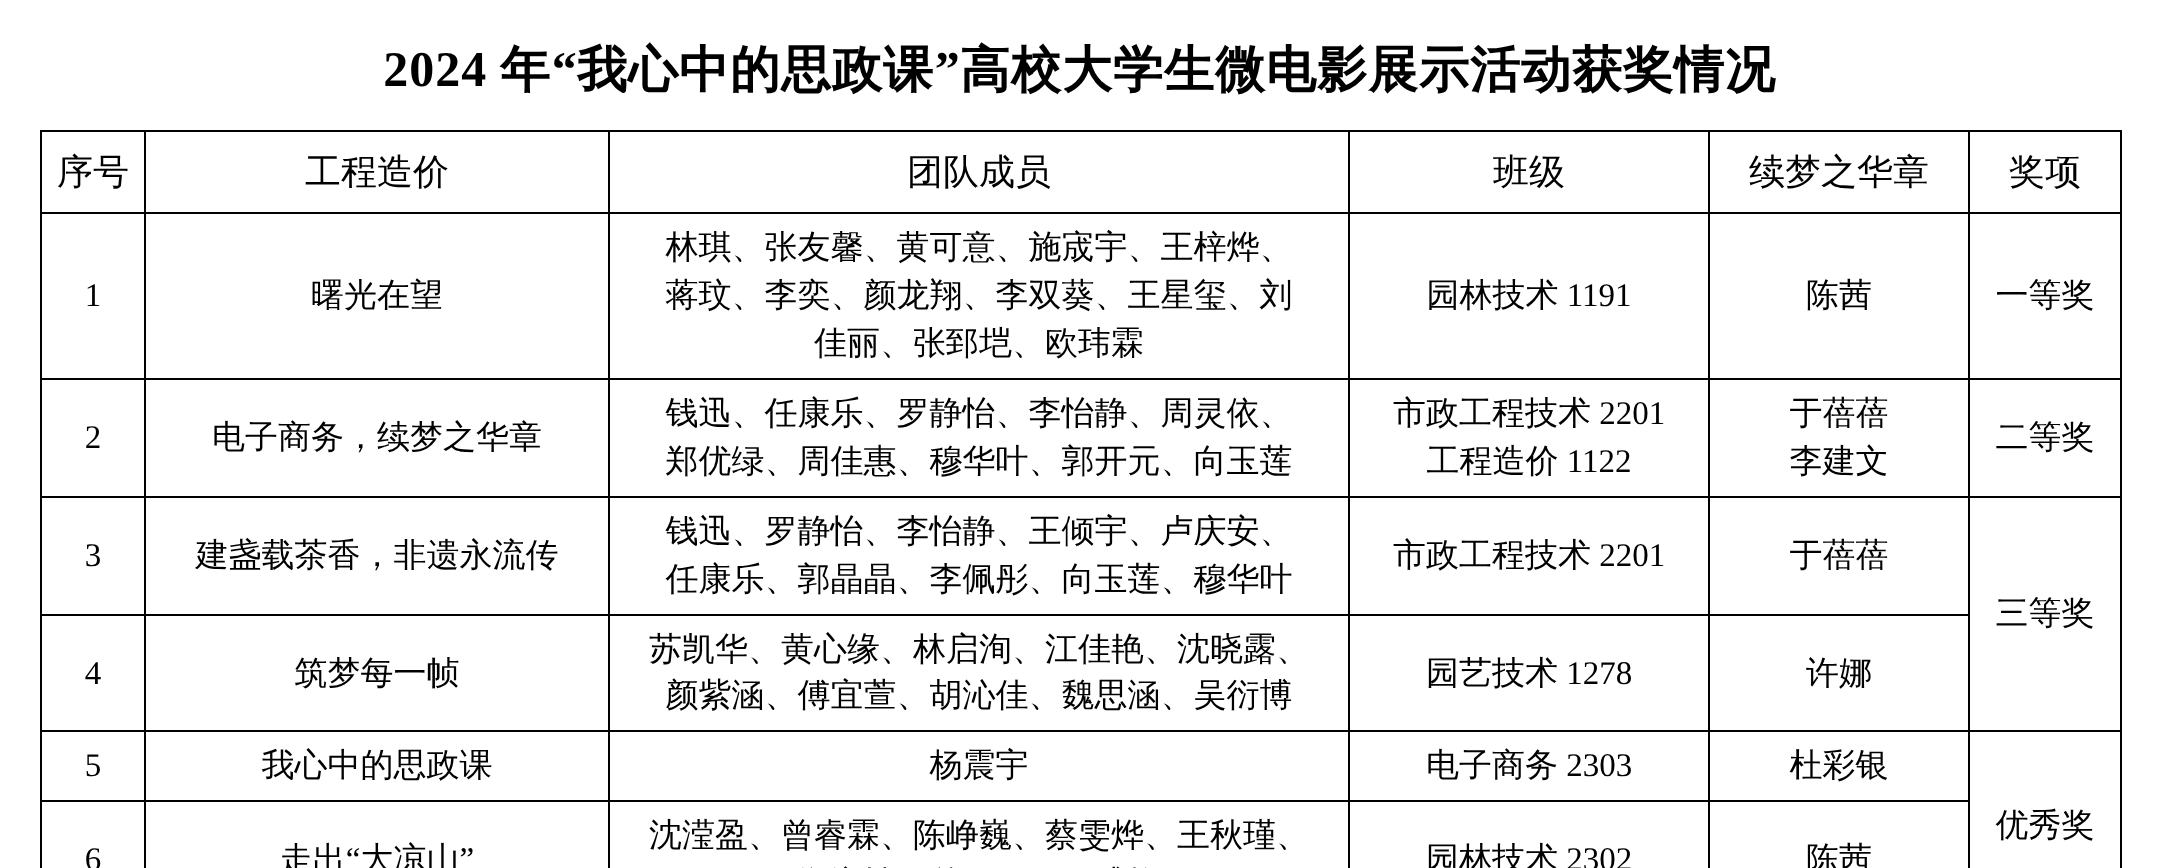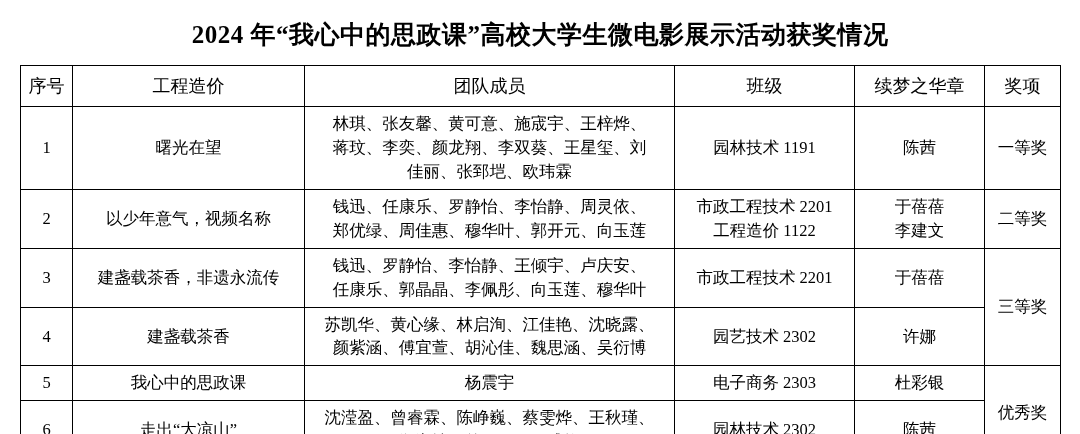--- a/index.html
+++ b/index.html
@@ -111,21 +111,21 @@
             <span class="line">园林技术 1191</span>
           </td>
           <td class="cell-multi">
             <span class="line">陈茜</span>
           </td>
           <td>一等奖</td>
         </tr>
 
         <tr>
           <td>2</td>
-          <td>以少年意气，视频名称</td>
+          <td>电子商务，续梦之华章</td>
           <td class="cell-members">
             <span class="line">钱迅、任康乐、罗静怡、李怡静、周灵依、</span>
             <span class="line">郑优绿、周佳惠、穆华叶、郭开元、向玉莲</span>
           </td>
           <td class="cell-multi">
             <span class="line">市政工程技术 2201</span>
             <span class="line">工程造价 1122</span>
           </td>
           <td class="cell-multi">
             <span class="line">于蓓蓓</span>
@@ -145,27 +145,27 @@
             <span class="line">市政工程技术 2201</span>
           </td>
           <td class="cell-multi">
             <span class="line">于蓓蓓</span>
           </td>
           <td rowspan="2">三等奖</td>
         </tr>
 
         <tr>
           <td>4</td>
-          <td>建盏载茶香</td>
+          <td>筑梦每一帧</td>
           <td class="cell-members">
             <span class="line">苏凯华、黄心缘、林启洵、江佳艳、沈晓露、</span>
             <span class="line">颜紫涵、傅宜萱、胡沁佳、魏思涵、吴衍博</span>
           </td>
           <td class="cell-multi">
-            <span class="line">园艺技术 2302</span>
+            <span class="line">园艺技术 1278</span>
           </td>
           <td class="cell-multi">
             <span class="line">许娜</span>
           </td>
         </tr>
 
         <tr>
           <td>5</td>
           <td>我心中的思政课</td>
           <td class="cell-members">

